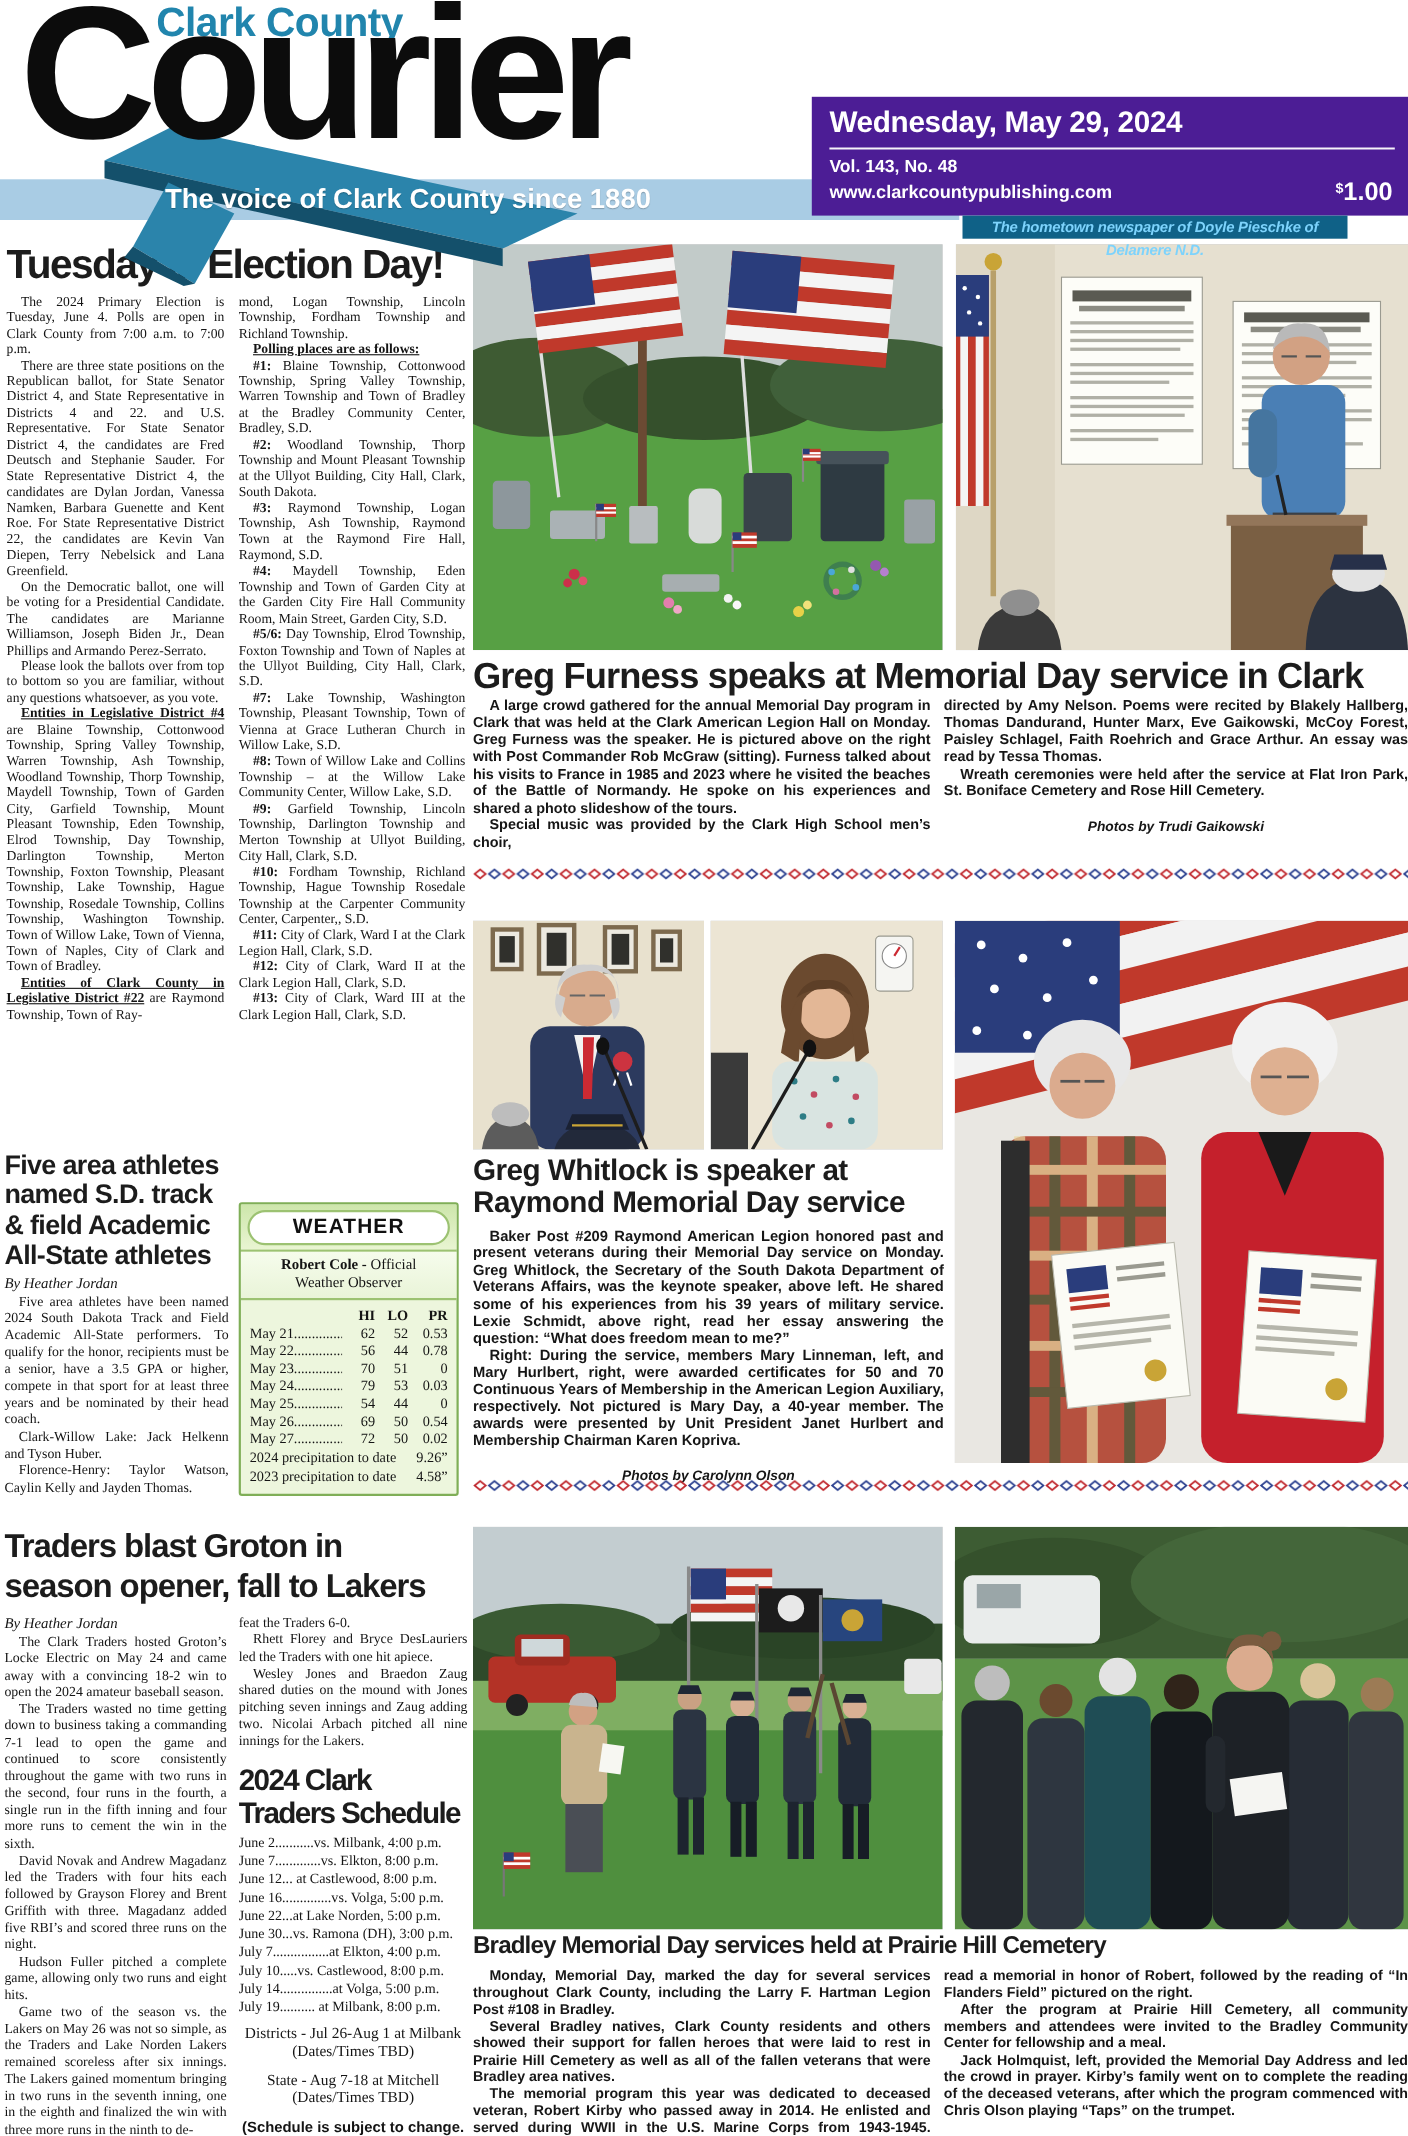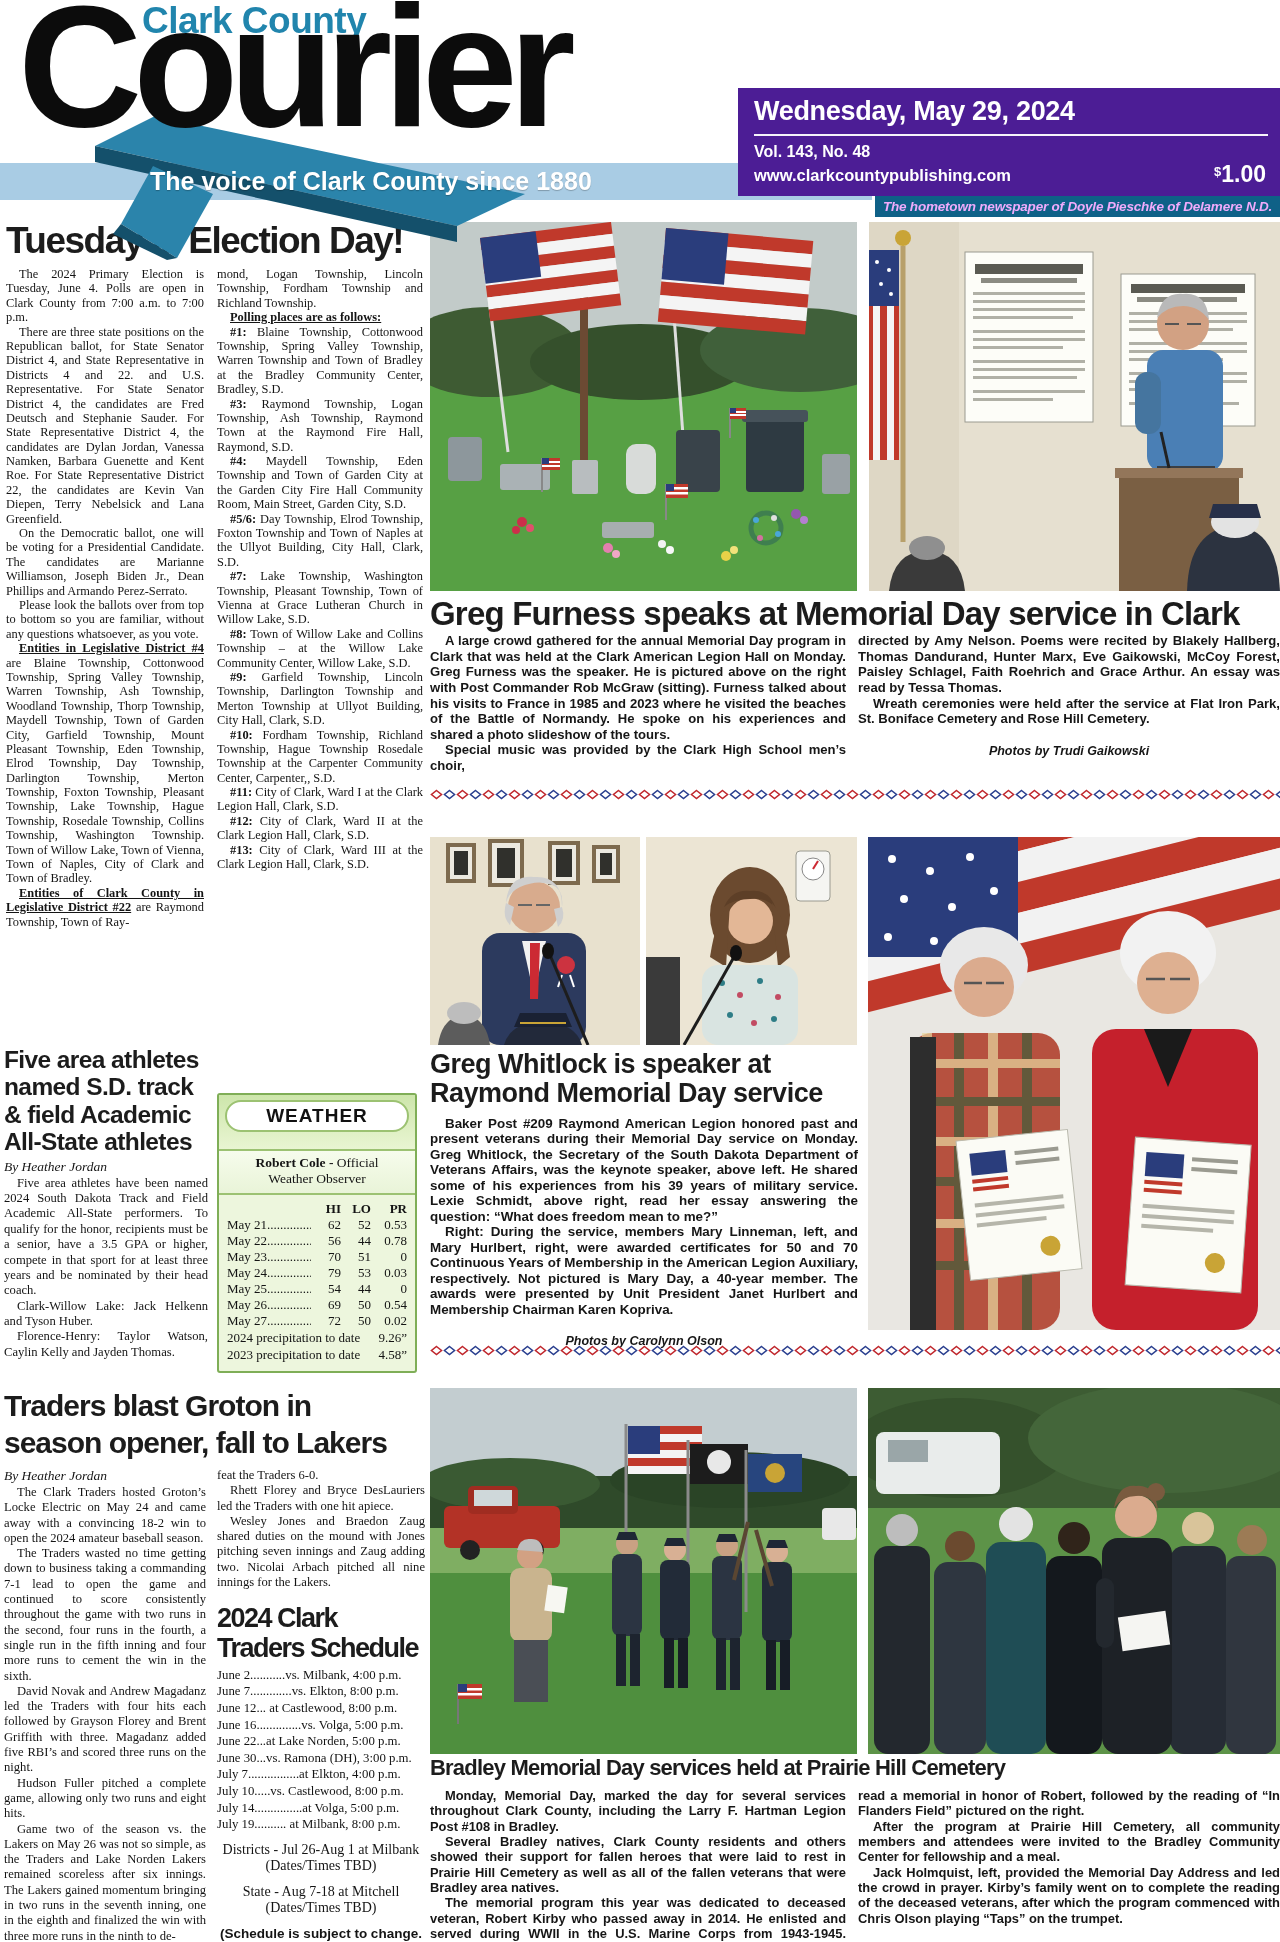--- a/index.html
+++ b/index.html
@@ -18,22 +18,22 @@
          font-weight:bold;font-size:172px;letter-spacing:-9px;color:#0c0c0c;z-index:3;line-height:1}
   .datebox{position:absolute;left:738px;top:88px;width:542px;height:108px;background:#4c1d95;
            color:#fff;font-family:"Liberation Sans",sans-serif;z-index:5}
   .datebox .date{font-weight:bold;font-size:27px;margin:0 12px 0 16px;padding:8px 0 7px;
                  border-bottom:2px solid rgba(255,255,255,.95);letter-spacing:-.3px}
   .datebox .vol{font-size:16px;font-weight:bold;padding:7px 16px 0 16px}
   .datebox .site{font-size:16.5px;font-weight:bold;padding:5px 0 0 16px}
   .price{position:absolute;right:14px;bottom:8px;font-weight:bold}
   .price sup{font-size:13px}
   .price .amt{font-size:23px}
-  .hometown{position:absolute;left:875px;top:196px;width:405px;height:21px;background:#0f6187;
-            color:#f0abfc;font-family:"Liberation Sans",sans-serif;font-weight:bold;font-style:italic;
+  .hometown{position:absolute;left:875px;top:196px;width:350px;height:21px;background:#0f6187;
+            color:#7dd3fc;font-family:"Liberation Sans",sans-serif;font-weight:bold;font-style:italic;
             font-size:13.5px;text-align:center;line-height:21px;letter-spacing:-.2px;z-index:5}
 
   
   .hl{font-family:"Liberation Sans",sans-serif;font-weight:bold;color:#1c1c1c}
   .h-election{font-size:37px;letter-spacing:-1.5px;white-space:nowrap}
   .h-furness{font-size:33px;letter-spacing:-.8px;white-space:nowrap}
   .h-whitlock{font-size:27px;letter-spacing:-.5px;line-height:1.07}
   .h-athletes{font-size:24.5px;letter-spacing:-.6px;line-height:1.12}
   .h-traders{font-size:30px;letter-spacing:-1px;line-height:1.22}
   .h-bradley{font-size:22px;letter-spacing:-.8px;white-space:nowrap}
@@ -48,21 +48,21 @@
   .byline{font-style:italic;font-size:13.5px;text-align:left;margin:0 0 1px}
   .sans-body{font-family:"Liberation Sans",sans-serif;font-weight:bold;font-size:13.1px;
              line-height:1.195;text-align:justify;color:#161616}
   .sans-body p{margin:0;text-indent:15px}
   .credit{font-family:"Liberation Sans",sans-serif;font-weight:bold;font-style:italic;
           font-size:12.5px;text-align:center;margin-top:17px}
 
   
   .weather{position:absolute;left:217px;top:1093px;width:196px;border:2px solid #7fae57;
            background:#edf6dd;font-family:"Liberation Serif",serif;border-radius:3px}
-  .w-head{background:linear-gradient(#cde6ab,#e9f5d2);padding:5px 6px 17px;border-bottom:2px solid #9cc272}
+  .w-head{background:linear-gradient(#cde6ab,#e9f5d2);padding:5px 6px 4px;border-bottom:2px solid #9cc272}
   .w-pill{background:#fff;border:2px solid #9cc272;border-radius:16px;text-align:center;
           font-family:"Liberation Sans",sans-serif;font-weight:bold;font-size:19px;
           letter-spacing:1px;padding:3px 0;color:#111}
   .w-observer{text-align:center;font-size:13.5px;padding:4px 2px 6px;
               background:linear-gradient(#f6fcec,#e9f4d8);border-bottom:2px solid #9cc272}
   .w-table{padding:6px 8px 8px;font-size:13px}
   .w-hdr{display:flex;font-weight:bold}
   .w-sp{flex:1}
   .w-c{width:30px;text-align:right}
   .w-c.pr{width:36px}
@@ -113,20 +113,21 @@
       <p>There are three state positions on the Republican ballot, for State Senator District 4, and State Representative in Districts 4 and 22. and U.S. Representative. For State Senator District 4, the candidates are Fred Deutsch and Stephanie Sauder. For State Representative District 4, the candidates are Dylan Jordan, Vanessa Namken, Barbara Guenette and Kent Roe. For State Representative District 22, the candidates are Kevin Van Diepen, Terry Nebelsick and Lana Greenfield.</p>
       <p>On the Democratic ballot, one will be voting for a Presidential Candidate. The candidates are Marianne Williamson, Joseph Biden Jr., Dean Phillips and Armando Perez-Serrato.</p>
       <p>Please look the ballots over from top to bottom so you are familiar, without any questions whatsoever, as you vote.</p>
       <p><span class="lead-bu">Entities in Legislative District #4</span> are Blaine Township, Cottonwood Township, Spring Valley Township, Warren Township, Ash Township, Woodland Township, Thorp Township, Maydell Township, Town of Garden City, Garfield Township, Mount Pleasant Township, Eden Township, Elrod Township, Day Township, Darlington Township, Merton Township, Foxton Township, Pleasant Township, Lake Township, Hague Township, Rosedale Township, Collins Township, Washington Township. Town of Willow Lake, Town of Vienna, Town of Naples, City of Clark and Town of Bradley.</p>
       <p><span class="lead-bu">Entities of Clark County in Legislative District #22</span> are Raymond Township, Town of Ray-</p>
     </div>
   <div class="abs serif-body" id="election-col2" style="left:217px;top:267px;width:206px;height:775px">
       <p class="noindent">mond, Logan Township, Lincoln Township, Fordham Township and Richland Township.</p>
       <p><span class="lead-bu">Polling places are as follows:</span></p>
       <p><span class="lead-b">#1:</span> Blaine Township, Cottonwood Township, Spring Valley Township, Warren Township and Town of Bradley at the Bradley Community Center, Bradley, S.D.</p>
+      <p><span class="lead-b">#2:</span> Woodland Township, Thorp Township and Mount Pleasant Township at the Ullyot Building, City Hall, Clark, South Dakota.</p>
       <p><span class="lead-b">#3:</span> Raymond Township, Logan Township, Ash Township, Raymond Town at the Raymond Fire Hall, Raymond, S.D.</p>
       <p><span class="lead-b">#4:</span> Maydell Township, Eden Township and Town of Garden City at the Garden City Fire Hall Community Room, Main Street, Garden City, S.D.</p>
       <p><span class="lead-b">#5/6:</span> Day Township, Elrod Township, Foxton Township and Town of Naples at the Ullyot Building, City Hall, Clark, S.D.</p>
       <p><span class="lead-b">#7:</span> Lake Township, Washington Township, Pleasant Township, Town of Vienna at Grace Lutheran Church in Willow Lake, S.D.</p>
       <p><span class="lead-b">#8:</span> Town of Willow Lake and Collins Township – at the Willow Lake Community Center, Willow Lake, S.D.</p>
       <p><span class="lead-b">#9:</span> Garfield Township, Lincoln Township, Darlington Township and Merton Township at Ullyot Building, City Hall, Clark, S.D.</p>
       <p><span class="lead-b">#10:</span> Fordham Township, Richland Township, Hague Township Rosedale Township at the Carpenter Community Center, Carpenter,, S.D.</p>
       <p><span class="lead-b">#11:</span> City of Clark, Ward I at the Clark Legion Hall, Clark, S.D.</p>
       <p><span class="lead-b">#12:</span> City of Clark, Ward II at the Clark Legion Hall, Clark, S.D.</p>
       <p><span class="lead-b">#13:</span> City of Clark, Ward III at the Clark Legion Hall, Clark, S.D.</p>

